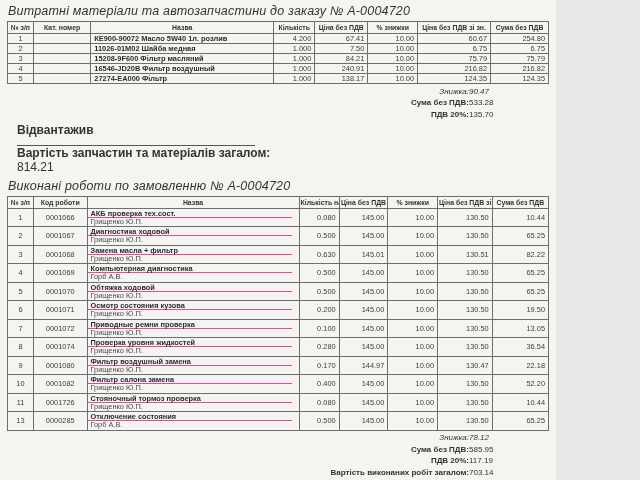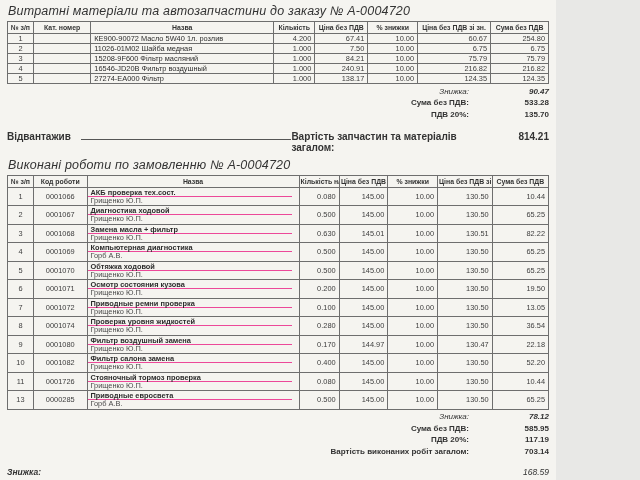--- a/index.html
+++ b/index.html
@@ -16,37 +16,37 @@
   table{width:100%;border-collapse:collapse;table-layout:fixed;}
   th,td{border:1px solid #6e6e6e;overflow:hidden;white-space:nowrap;}
   th{
     font-weight:bold;font-size:6.9px;text-align:center;
     padding:2px 1px;color:#333;line-height:7px;
   }
   td{font-size:7.4px;padding:0 3px;color:#3d3d3d;}
   .mat-table td{height:9px;line-height:9px;}
   .c{text-align:center;}
   .num{text-align:right;}
-  .bname{font-weight:normal;color:#2c2c2c;}
+  .bname{font-weight:bold;color:#2c2c2c;}
   .wnamecell{padding:0;}
   .wname{
     font-weight:bold;color:#2c2c2c;border-bottom:1px solid #ec4899;
     width:97%;padding:1px 3px 0 3px;line-height:7px;box-sizing:border-box;
   }
   .wperf{padding:1px 3px;line-height:6.5px;color:#4a4a4a;}
   .totline{
     display:flex;justify-content:flex-end;align-items:baseline;
     font-size:8px;margin-top:2.5px;color:#333;
   }
   .totlabel{font-weight:bold;}
-  .totval{width:80px;text-align:right;font-weight:bold;}
+  .totval{width:80px;font-weight:normal;}
   .disc .totlabel{font-weight:normal;font-style:italic;}
   .disc .totval{font-style:italic;}
   .shipline{
-    display:flex;align-items:baseline;font-size:10px;margin-top:12px;color:#333;
+    display:flex;align-items:baseline;font-size:12px;margin-top:4px;color:#333;flex-direction:column;
   }
   .shiplabel{font-weight:bold;}
   .shiprule{width:238px;border-bottom:1px solid #555;height:8px;margin-left:10px;}
   .shipspacer{flex:1;}
   .works-block{margin-top:5px;}
   .grand{margin-top:11px;font-size:8.5px;color:#333;}
   .grandline{display:flex;align-items:baseline;margin-top:2px;}
   .glabel{font-weight:bold;}
   .gspacer{flex:1;}
   .gval{text-align:right;font-weight:bold;}
@@ -343,21 +343,21 @@
             <td class="num">10.00</td>
             <td class="num">130.50</td>
             <td class="num">10.44</td>
           </tr>
 
 
           <tr>
             <td class="c">13</td>
             <td class="c">0000285</td>
             <td class="wnamecell">
-              <div class="wname">Приводные евросвета</div>
+              <div class="wname">Отключение состояния</div>
               <div class="wperf">Горб А.В.</div>
             </td>
             <td class="num">0.500</td>
             <td class="num">145.00</td>
             <td class="num">10.00</td>
             <td class="num">130.50</td>
             <td class="num">65.25</td>
           </tr>
 
       </tbody>

